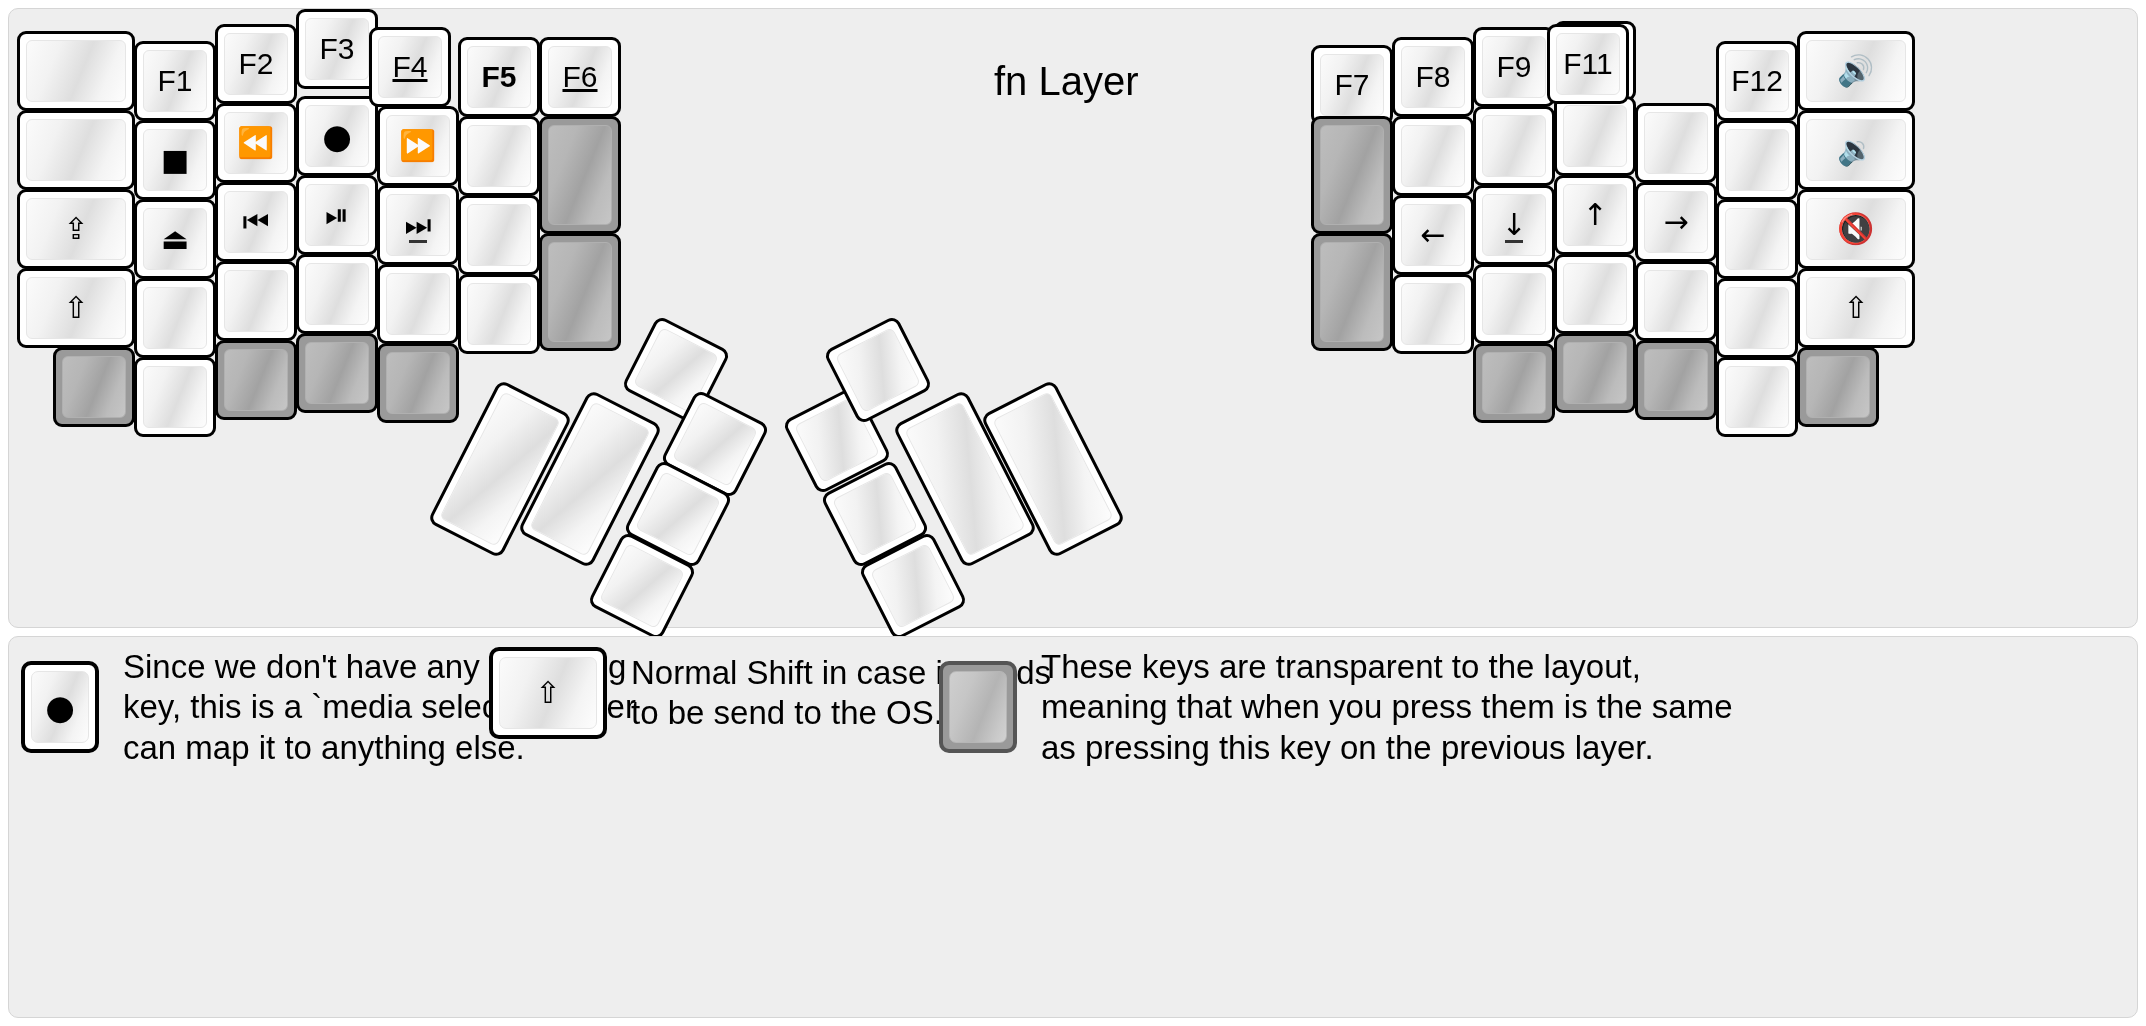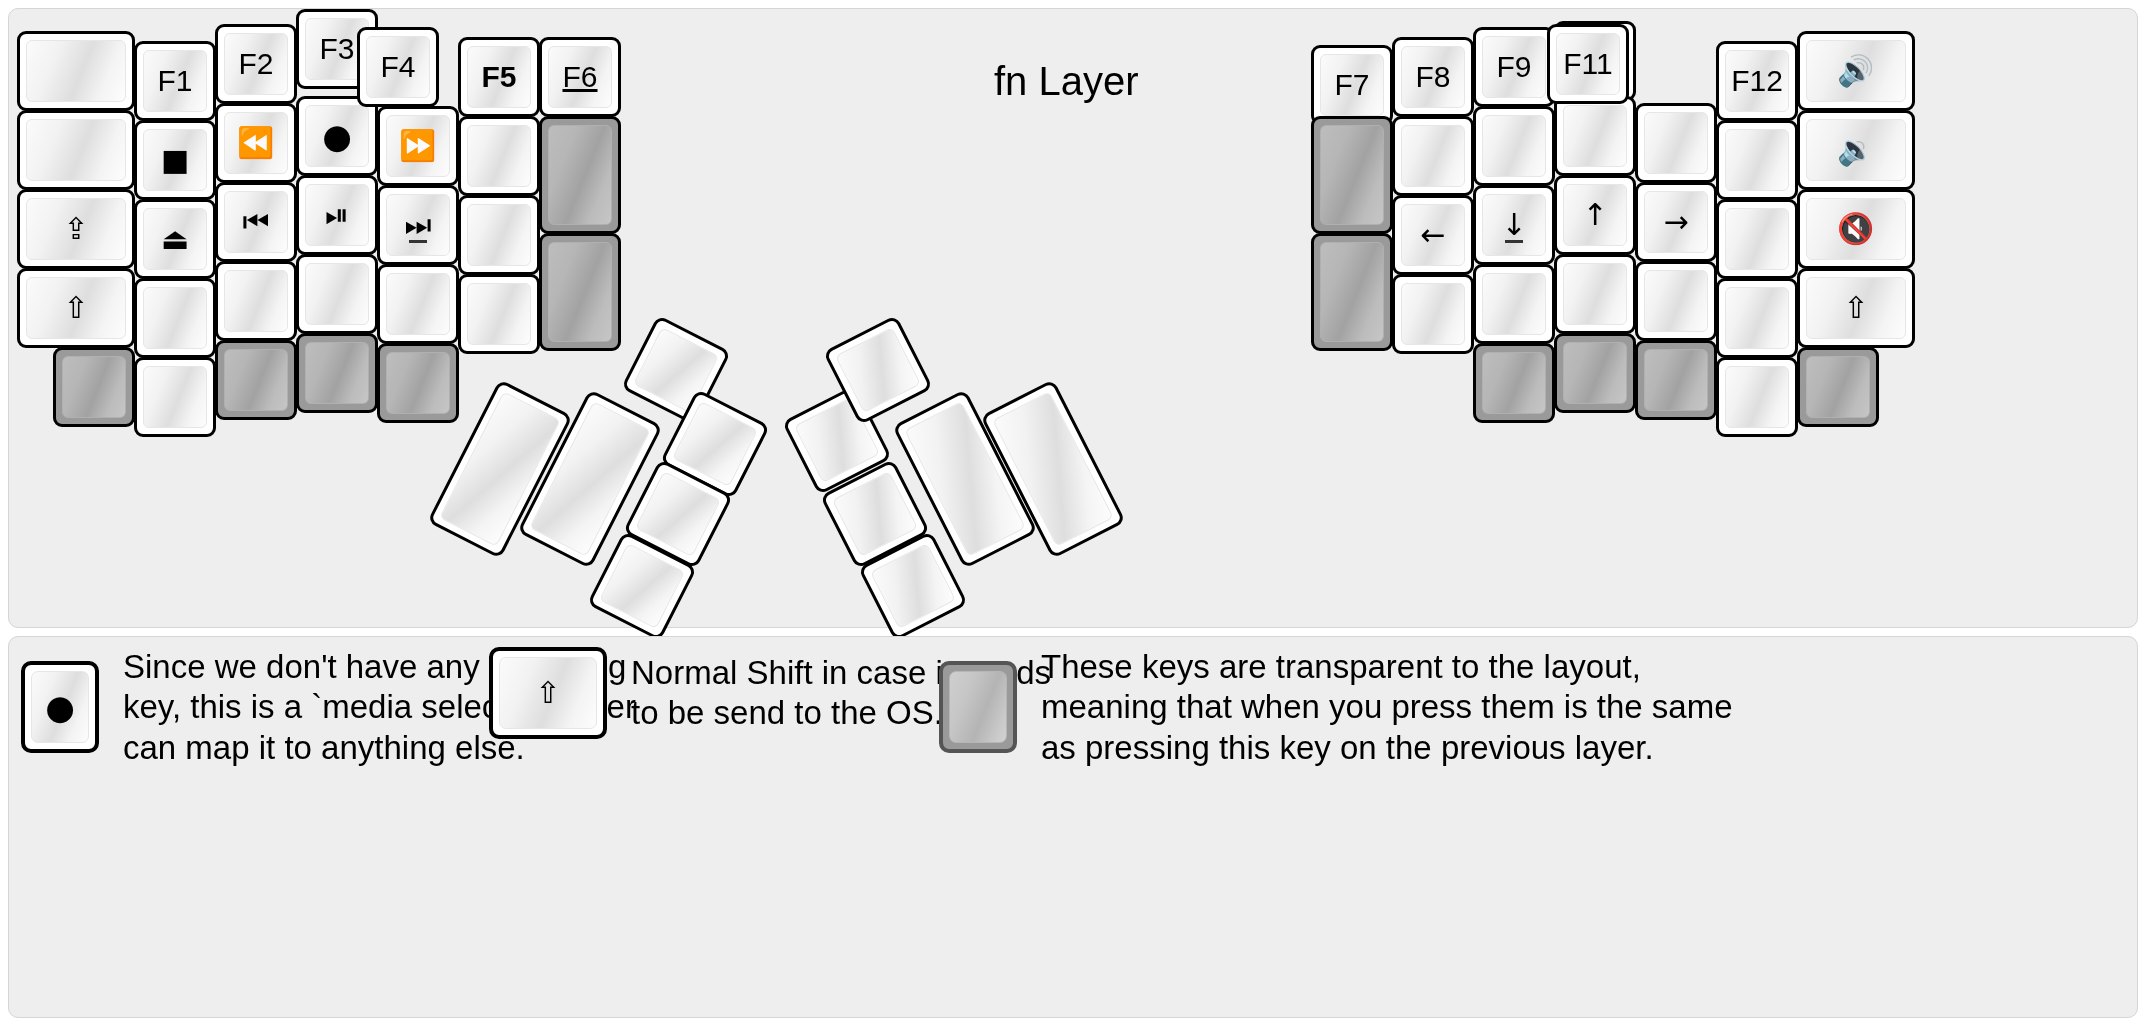--- a/index.html
+++ b/index.html
@@ -206,21 +206,21 @@
         <span class="glyph">⏯</span>
         </div>
       </div>
     <div class="key" style="left:287px;top:245px;width:82px;height:80px;">
       <div class="top"></div>
       </div>
     <div class="key trans" style="left:287px;top:324px;width:82px;height:80px;">
       <div class="top"></div>
       </div>
 
-    <div class="key" style="left:348px;top:18px;width:82px;height:80px;">
+    <div class="key" style="left:360px;top:18px;width:82px;height:80px;text-decoration:underline;">
       <div class="top">
         <span class="legendtxt">F4</span>
         </div>
       </div>
     <div class="key" style="left:368px;top:97px;width:82px;height:80px;">
       <div class="top">
         <span class="glyph">⏩</span>
         </div>
       </div>
     <div class="key" style="left:368px;top:176px;width:82px;height:80px;">

